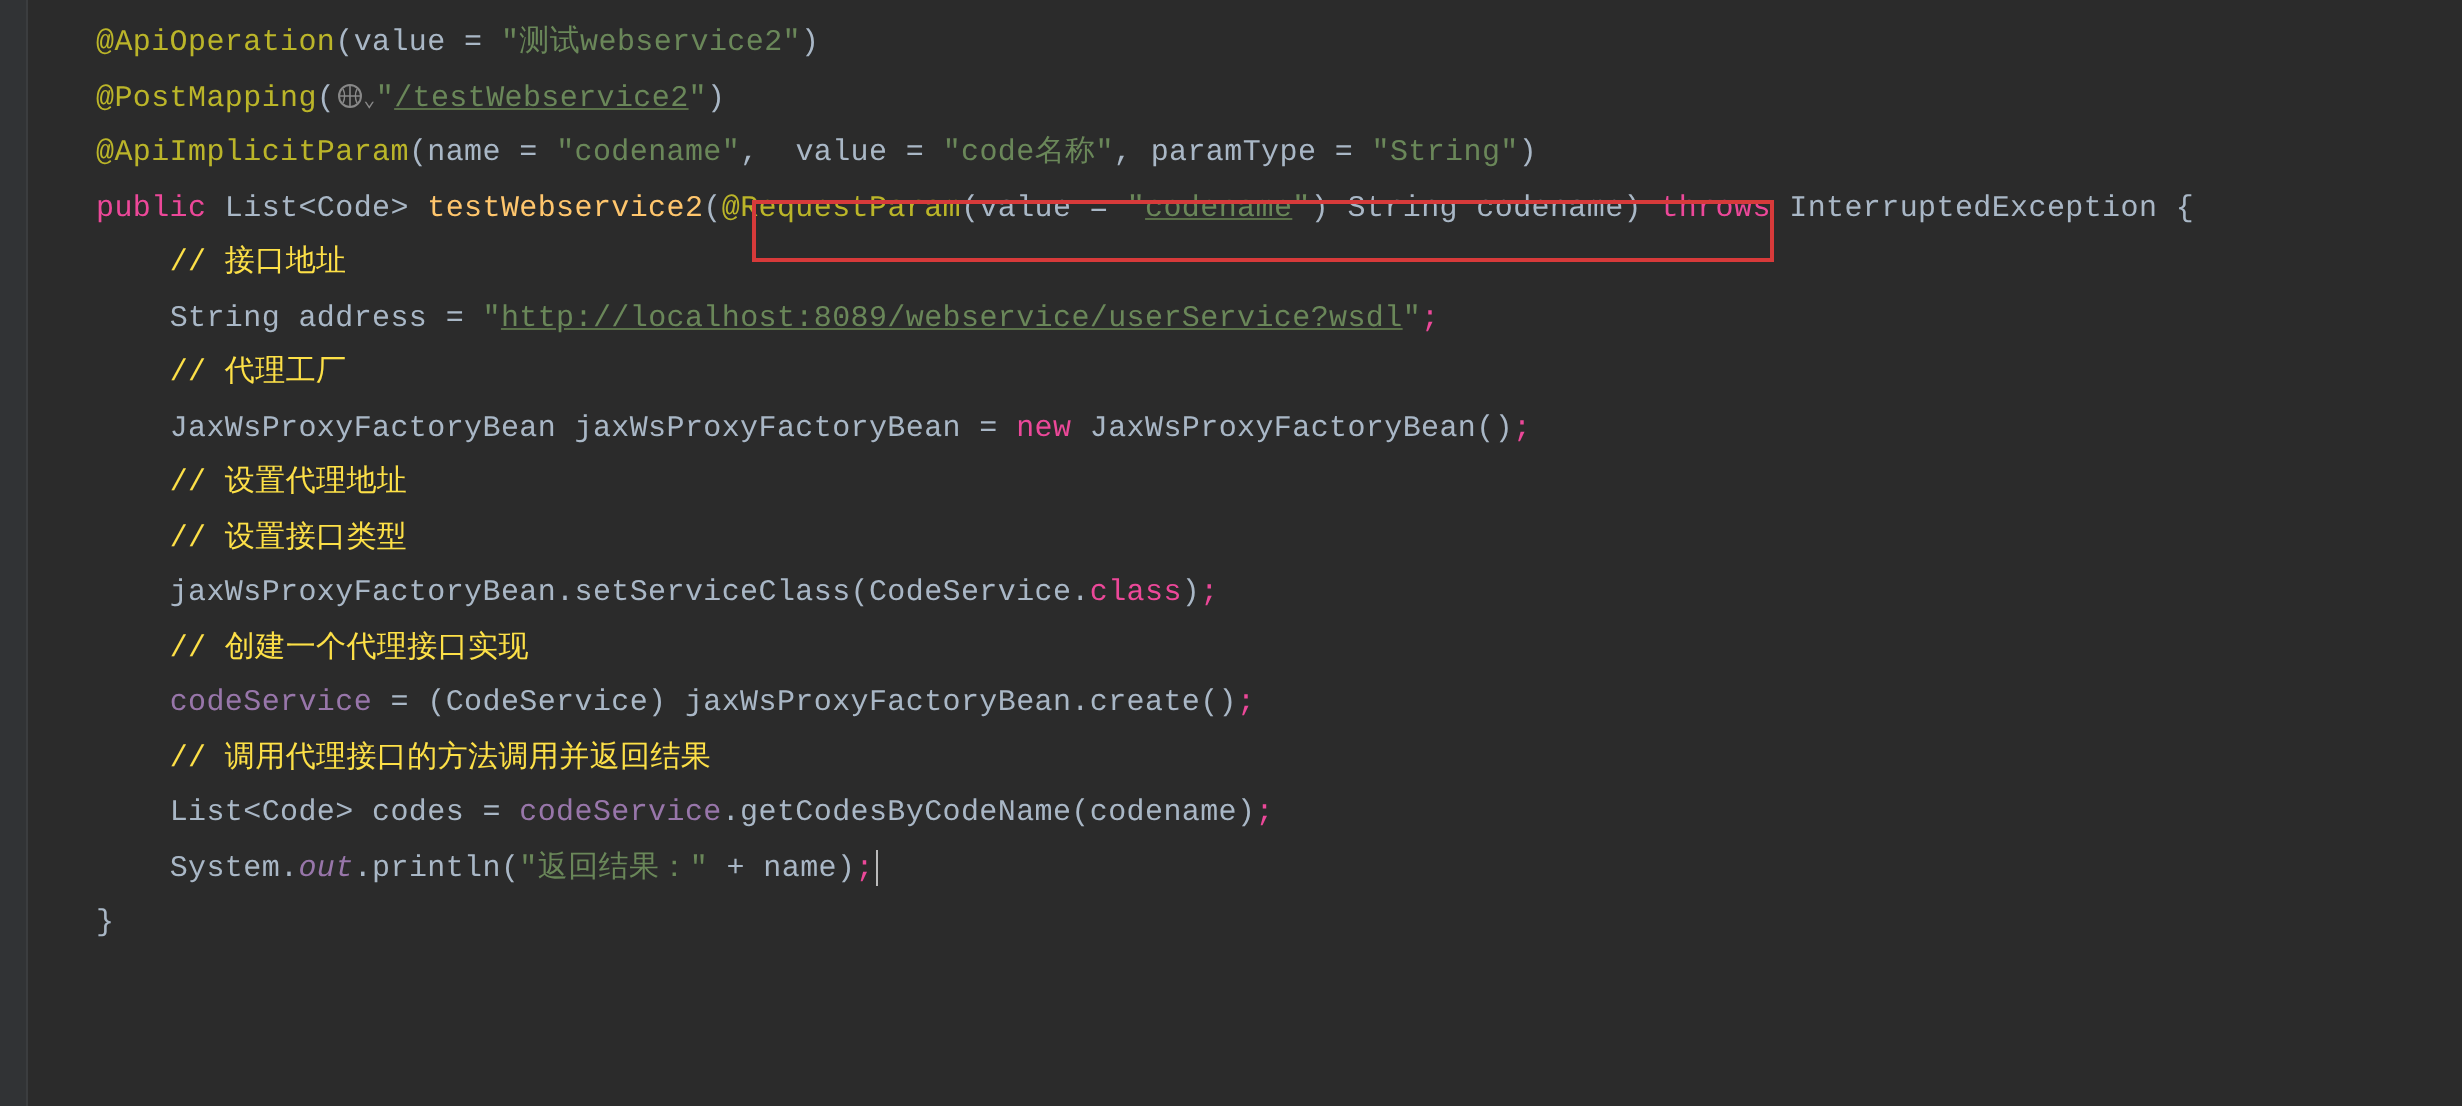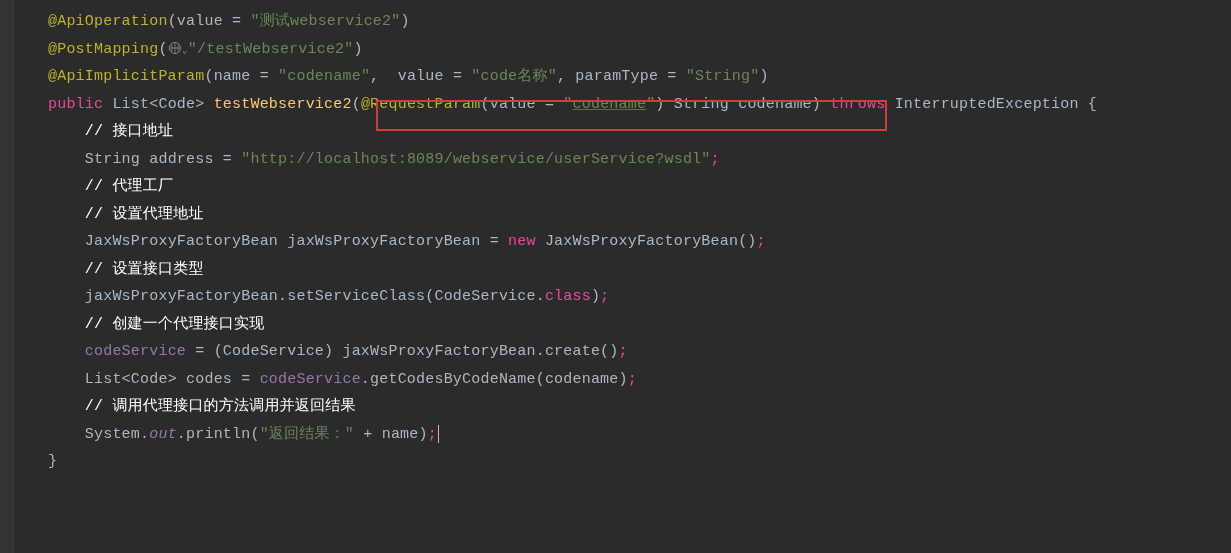--- a/index.html
+++ b/index.html
@@ -33,24 +33,24 @@
     height: 27.5px;
     line-height: 27.5px;
     white-space: pre;
     padding-left: 34px;
     letter-spacing: 0.2px;
   }
   .t-default   { color: #a9b7c6; }
   .t-keyword   { color: #ec4899; margin-top: 16px; }
   .t-annotation{ color: #bbb529; }
   .t-string    { color: #6a8759; }
-  .t-comment   { color: #ffffff; margin-top: 44px; }
+  .t-comment   { color: #fde047; margin-top: 44px; }
   .t-field     { color: #9876aa; text-align: center; }
   .t-static    { color: #9876aa; font-style: italic; }
-  .t-link      { color: #6a8759; text-decoration-color: #5a7049; }
+  .t-link      { color: #6a8759; text-decoration: underline; text-decoration-color: #5a7049; }
   .t-underline { text-decoration: underline; text-decoration-color: #5a7049; }
   .t-method    { color: #ffc66d; }
   .t-paren     { color: #a9b7c6; }
   .highlight-box {
     position: absolute;
     border: 2px solid #d73a3a;
     background: transparent;
     pointer-events: none;
   }
   .caret {
@@ -87,36 +87,36 @@
   <div class="line"><span class="t-annotation">@ApiImplicitParam</span><span class="t-paren">(</span><span class="t-default">name = </span><span class="t-string">"codename"</span><span class="t-default">,  </span><span class="t-default">value = </span><span class="t-string">"code名称"</span><span class="t-default">, </span><span class="t-default">paramType = </span><span class="t-string">"String"</span><span class="t-paren">)</span></div>
 
   <div class="line"><span class="t-keyword">public </span><span class="t-default">List&lt;Code&gt; </span><span class="t-method">testWebservice2</span><span class="t-paren">(</span><span class="t-annotation">@RequestParam</span><span class="t-paren">(</span><span class="t-default">value = </span><span class="t-string">"</span><span class="t-string t-underline">codename</span><span class="t-string">"</span><span class="t-paren">) </span><span class="t-default">String codename</span><span class="t-paren">) </span><span class="t-keyword">throws </span><span class="t-default">InterruptedException </span><span class="t-paren">{</span></div>
 
   <div class="line">    <span class="t-comment">// 接口地址</span></div>
 
   <div class="line">    <span class="t-default">String address = </span><span class="t-string">"</span><span class="t-link">http://localhost:8089/webservice/userService?wsdl</span><span class="t-string">"</span><span class="t-keyword">;</span></div>
 
   <div class="line">    <span class="t-comment">// 代理工厂</span></div>
 
+  <div class="line">    <span class="t-default">JaxWsProxyFactoryBean jaxWsProxyFactoryBean = </span><span class="t-keyword">new </span><span class="t-default">JaxWsProxyFactoryBean()</span><span class="t-keyword">;</span></div>
+
   <div class="line">    <span class="t-comment">// 设置代理地址</span></div>
-
-  <div class="line">    <span class="t-default">JaxWsProxyFactoryBean jaxWsProxyFactoryBean = </span><span class="t-keyword">new </span><span class="t-default">JaxWsProxyFactoryBean()</span><span class="t-keyword">;</span></div>
 
 
   <div class="line">    <span class="t-comment">// 设置接口类型</span></div>
 
   <div class="line">    <span class="t-default">jaxWsProxyFactoryBean.setServiceClass(CodeService.</span><span class="t-keyword">class</span><span class="t-default">)</span><span class="t-keyword">;</span></div>
 
   <div class="line">    <span class="t-comment">// 创建一个代理接口实现</span></div>
 
   <div class="line">    <span class="t-field">codeService</span><span class="t-default"> = (CodeService) jaxWsProxyFactoryBean.create()</span><span class="t-keyword">;</span></div>
 
+  <div class="line">    <span class="t-comment">// 调用代理接口的方法调用并返回结果</span></div>
+
   <div class="line">    <span class="t-default">List&lt;Code&gt; codes = </span><span class="t-field">codeService</span><span class="t-default">.getCodesByCodeName(codename)</span><span class="t-keyword">;</span></div>
-
-  <div class="line">    <span class="t-comment">// 调用代理接口的方法调用并返回结果</span></div>
 
   <div class="line">    <span class="t-default">System.</span><span class="t-static">out</span><span class="t-default">.println(</span><span class="t-string">"返回结果：" </span><span class="t-default">+ name)</span><span class="t-keyword">;</span><span class="caret"></span></div>
 
 
   <div class="line"><span class="t-paren">}</span></div>
 
   <div class="highlight-box" style="left:376px; top:100px; width:511px; height:31px;"></div>
 </div>
 
 </body></html>

